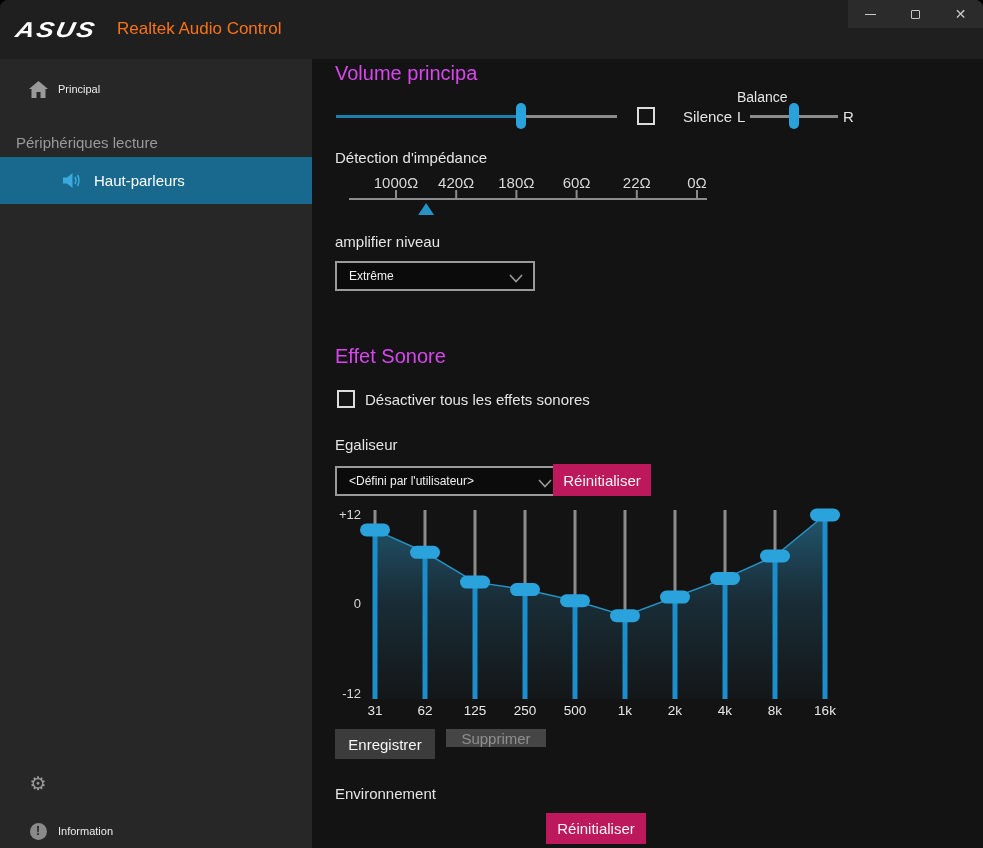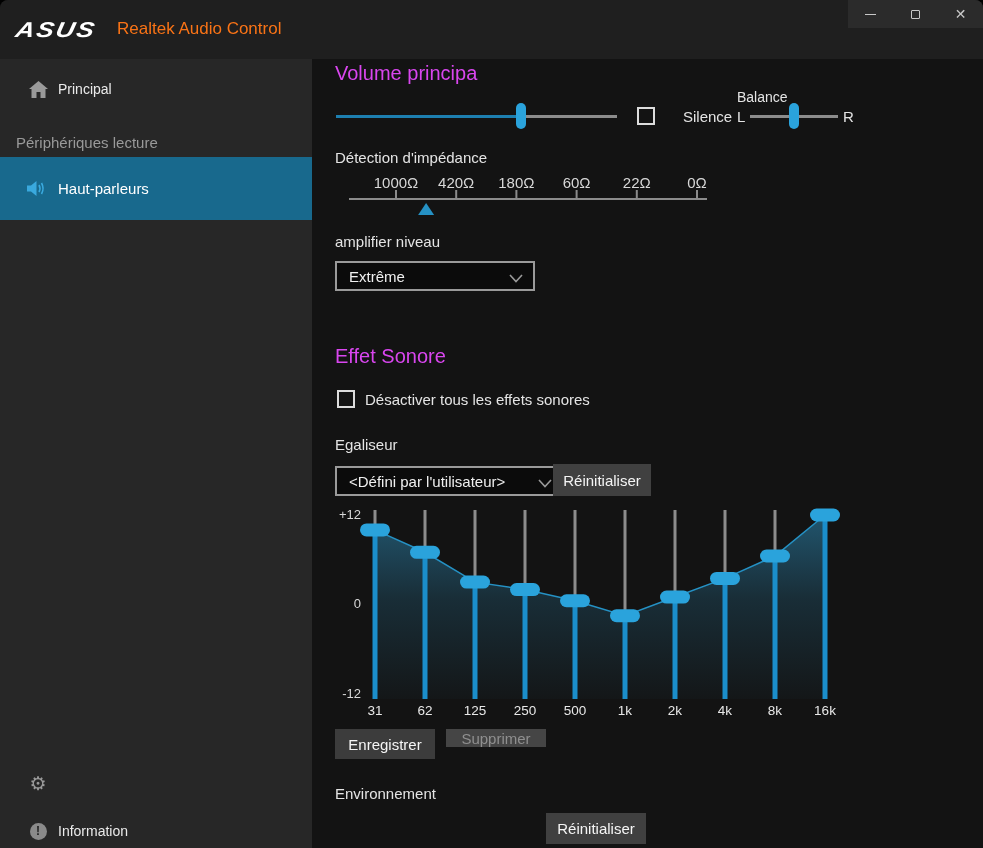--- a/index.html
+++ b/index.html
@@ -19,44 +19,44 @@
   .app-title { position:absolute; left:117px; top:19px; font-size:17px; color:#f97316; }
   .win-strip { position:absolute; left:848px; top:0; width:135px; height:28px; background:#2b2b2b; display:flex; }
   .win-btn { flex:1; display:flex; align-items:center; justify-content:center; color:#c8c8c8; font-size:13px; cursor:default; }
   .glyph-min { display:block; width:11px; border-top:1.5px solid #c8c8c8; }
   .glyph-max { display:block; width:9px; height:9px; border:1.5px solid #c8c8c8; border-radius:1px; }
   .glyph-close { font-size:14px; line-height:1; }
   
   .sidebar { position:absolute; left:0; top:59px; width:312px; height:789px; background:#272727; }
   .side-item { position:absolute; left:0; width:312px; height:40px; display:flex; align-items:center; cursor:pointer; }
   .side-item .icon { width:20px; margin-left:28px; display:flex; justify-content:center; }
-  .side-item .lbl { margin-left:10px; font-size:14px; color:#eaeaea; white-space:nowrap; }
+  .side-item .lbl { margin-left:10px; font-size:11px; color:#eaeaea; white-space:nowrap; }
   .side-section { position:absolute; left:16px; top:75px; font-size:15px; color:#9a9a9a; }
-  .side-selected { position:absolute; left:0; top:98px; width:312px; height:63px; background:#18698d; display:flex; align-items:center; cursor:pointer; }
+  .side-selected { position:absolute; left:0; top:98px; width:312px; height:47px; background:#18698d; display:flex; align-items:center; cursor:pointer;padding-left:36px; }
   .side-selected .icon { width:22px; margin-left:26px; display:flex; justify-content:center; }
   .side-selected .lbl { margin-left:10px; font-size:15px; color:#fff; }
   .gear-glyph { font-size:19px; color:#9a9a9a; line-height:1; }
   .info-circle { width:17px; height:17px; border-radius:50%; background:#8a8a8a; color:#222; font-size:12px; font-weight:700; display:flex; align-items:center; justify-content:center; }
   
   .h1 { position:absolute; font-size:20px; font-weight:400; color:#d946ef; white-space:nowrap; }
   .lab { position:absolute; font-size:15px; color:#e4e4e4; white-space:nowrap; }
   .small-lab { position:absolute; font-size:14px; color:#e4e4e4; white-space:nowrap; }
   
   .hslider { position:absolute; height:26px; }
   .hs-track { position:absolute; left:0; right:0; top:12px; height:3px; background:#8c8c8c; }
   .hs-fill { position:absolute; left:0; top:12px; height:3px; background:#1d7fb0; }
   .hs-handle { position:absolute; top:0; width:10px; height:26px; border-radius:5px; background:#2aa3dc; cursor:pointer; }
   
   .checkbox { position:absolute; width:18px; height:18px; border:2px solid #dcdcdc; background:transparent; cursor:pointer; }
   
   .dropdown { position:absolute; height:30px; border:2px solid #9a9a9a; background:#0b0b0b; display:flex; align-items:center; cursor:pointer; }
-  .dropdown .val { margin-left:12px; font-size:15px; color:#f0f0f0; white-space:nowrap; }
+  .dropdown .val { margin-left:12px; font-size:12px; color:#f0f0f0; white-space:nowrap; }
   .dropdown .chev { position:absolute; right:10px; top:11px; }
   
-  .btn { position:absolute; border:none; background:#404040; color:#f5f5f5; font-size:15px; font-family:"Liberation Sans",sans-serif; cursor:pointer; }
+  .btn { position:absolute; border:none; background:#be185d; color:#f5f5f5; font-size:15px; font-family:"Liberation Sans",sans-serif; cursor:pointer; }
   .btn.dark { background:#3c3c3c; }
   .btn.disabled { background:#454545; color:#8f8f8f; cursor:default; }
   svg text { font-family:"Liberation Sans",sans-serif; }
 </style>
 </head>
 <body>
 
 <div class="window">
 
   <div class="titlebar">

